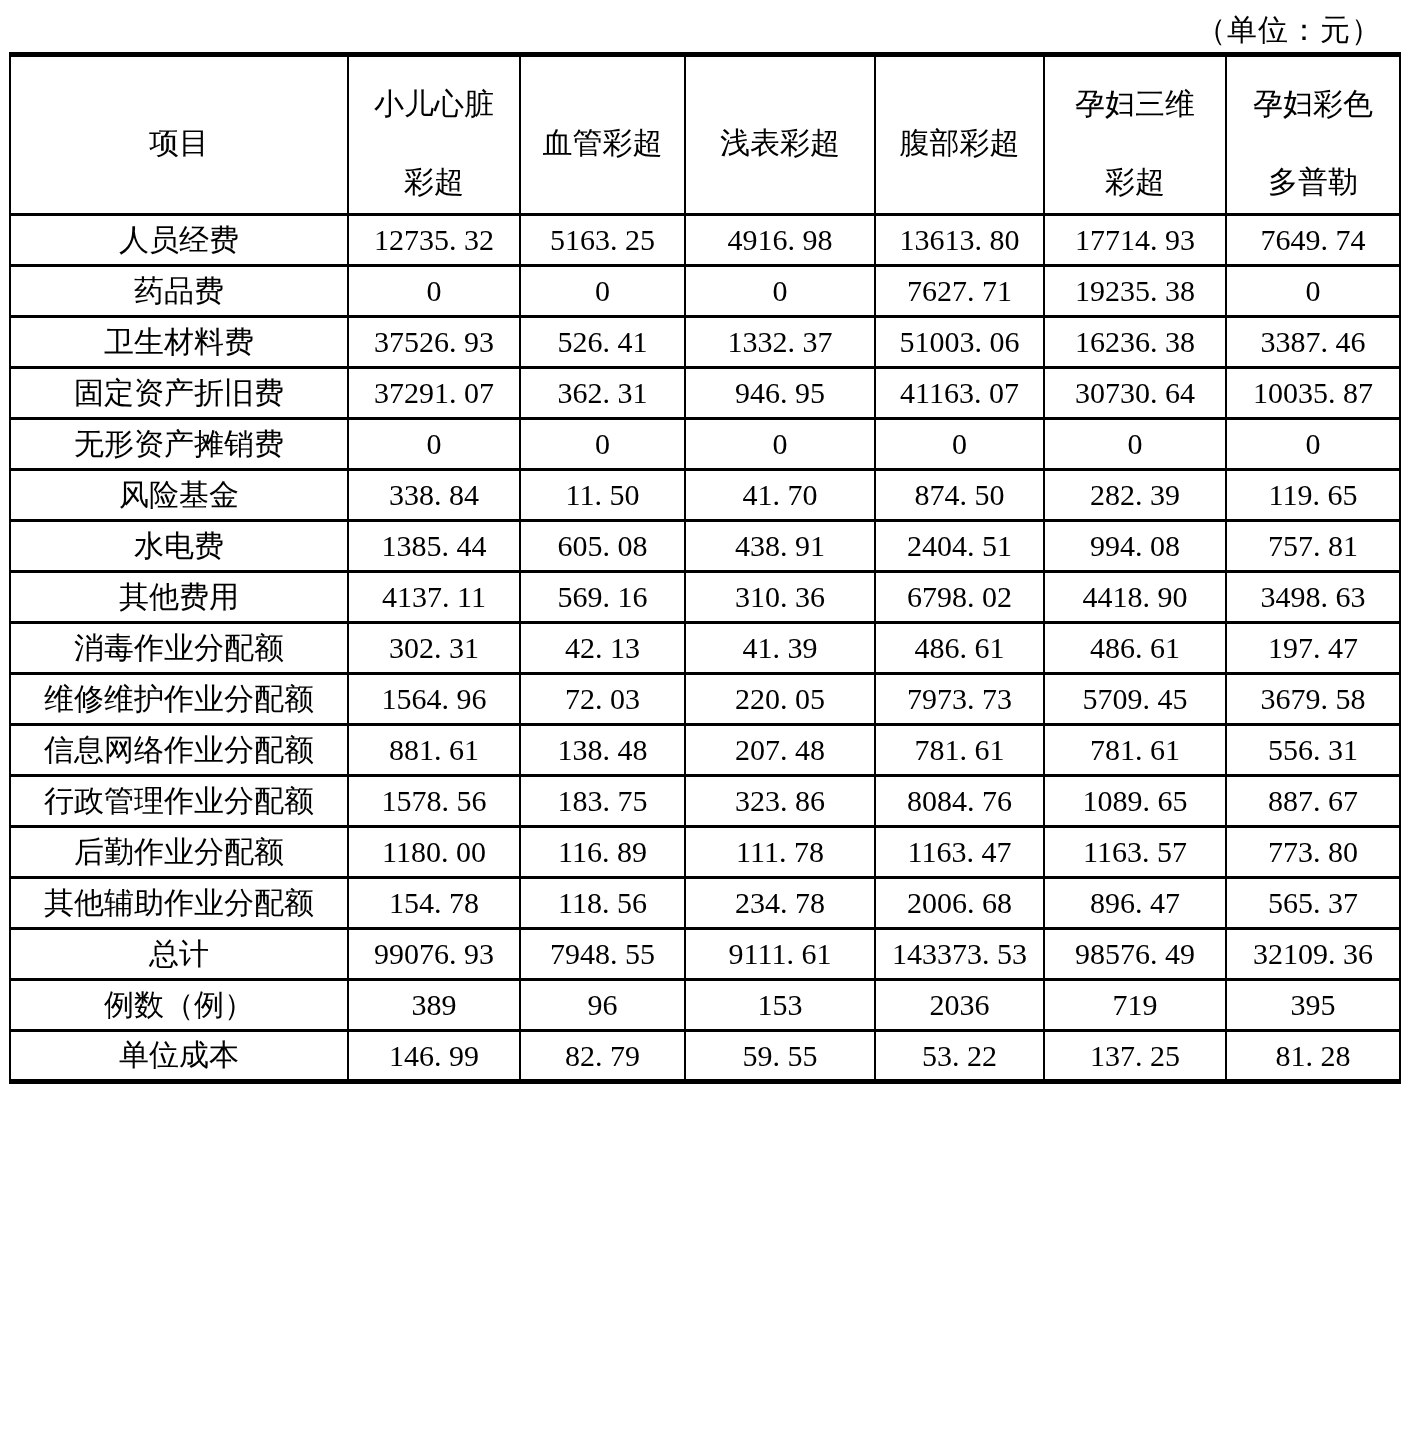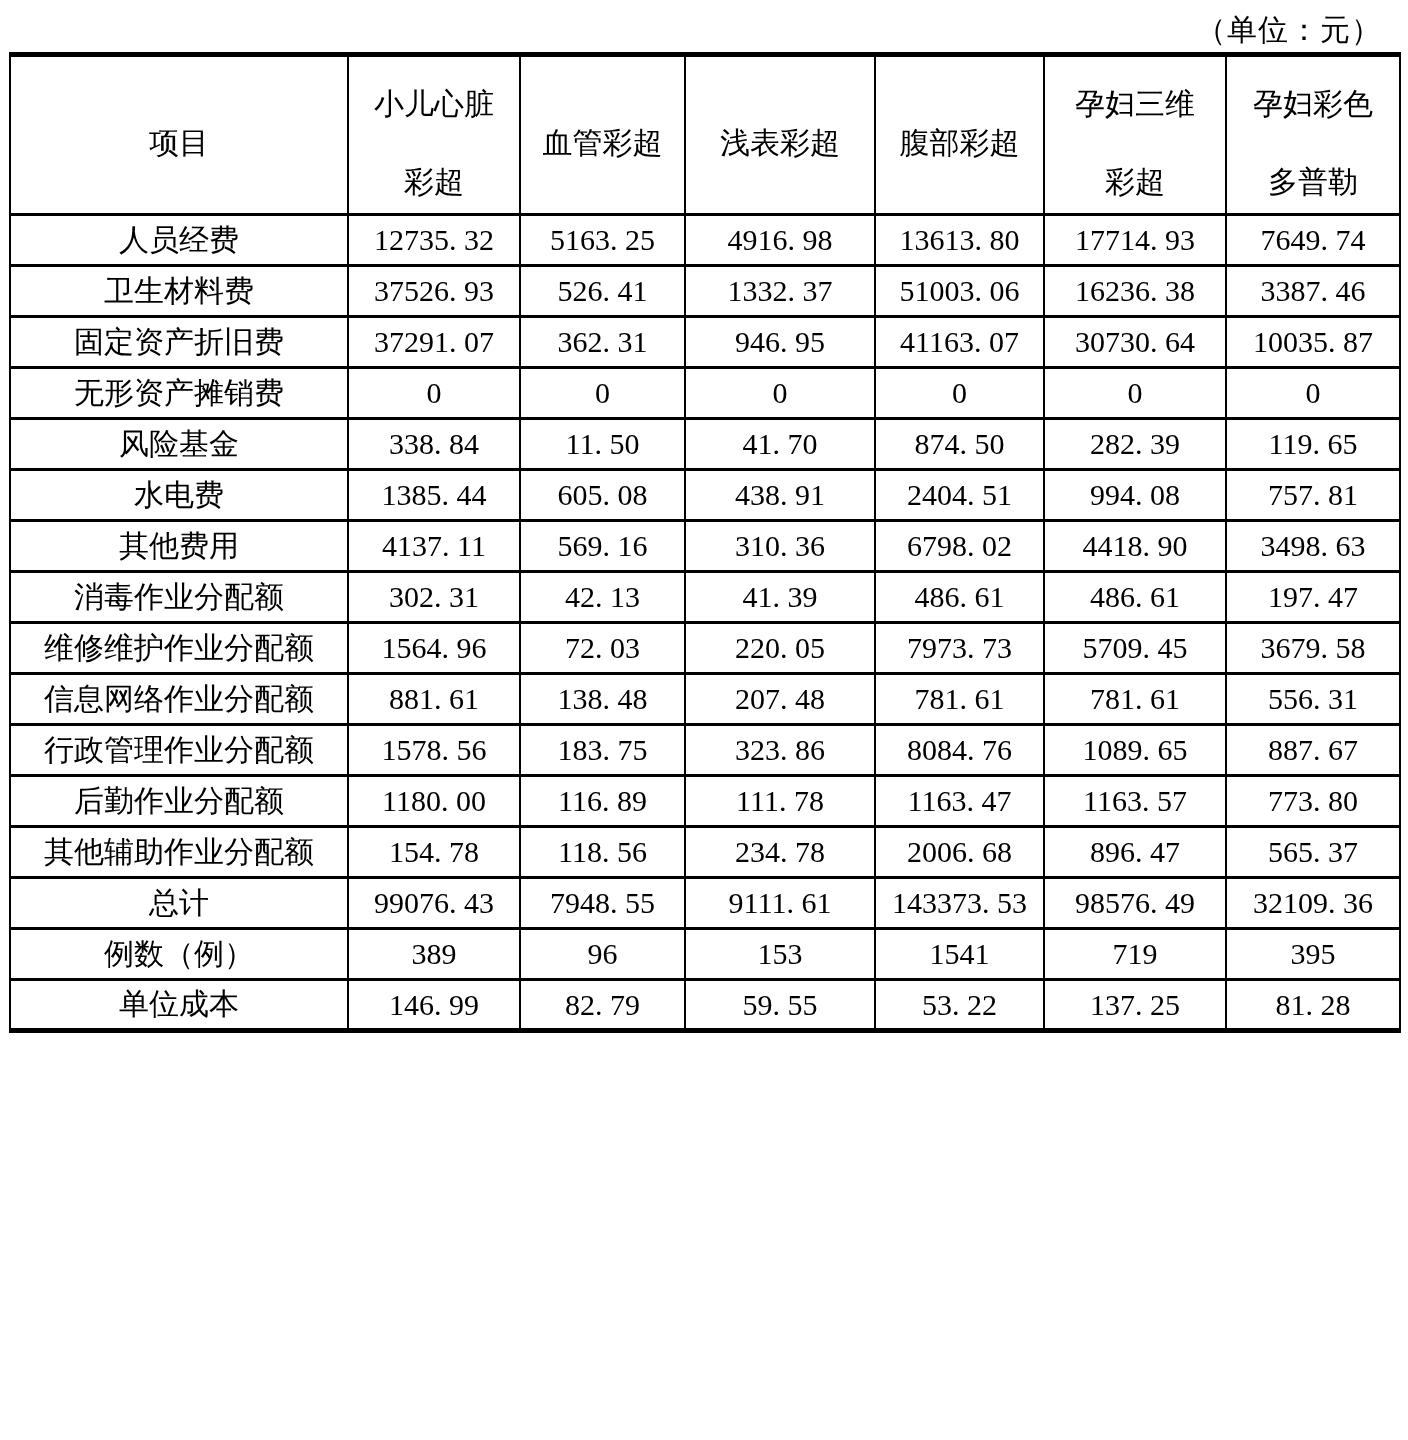--- a/index.html
+++ b/index.html
@@ -103,20 +103,29 @@
         <tr>
           <th>人员经费</th>
           <td>12735. 32</td>
           <td>5163. 25</td>
           <td>4916. 98</td>
           <td>13613. 80</td>
           <td>17714. 93</td>
           <td>7649. 74</td>
         </tr>
         <tr>
+          <th>药品费</th>
+          <td>0</td>
+          <td>0</td>
+          <td>0</td>
+          <td>7627. 71</td>
+          <td>19235. 38</td>
+          <td>0</td>
+        </tr>
+        <tr>
           <th>卫生材料费</th>
           <td>37526. 93</td>
           <td>526. 41</td>
           <td>1332. 37</td>
           <td>51003. 06</td>
           <td>16236. 38</td>
           <td>3387. 46</td>
         </tr>
         <tr>
           <th>固定资产折旧费</th>
@@ -212,33 +221,33 @@
           <th>其他辅助作业分配额</th>
           <td>154. 78</td>
           <td>118. 56</td>
           <td>234. 78</td>
           <td>2006. 68</td>
           <td>896. 47</td>
           <td>565. 37</td>
         </tr>
         <tr>
           <th>总计</th>
-          <td>99076. 43</td>
+          <td>99076. 93</td>
           <td>7948. 55</td>
           <td>9111. 61</td>
           <td>143373. 53</td>
           <td>98576. 49</td>
           <td>32109. 36</td>
         </tr>
         <tr>
           <th>例数（例）</th>
           <td>389</td>
           <td>96</td>
           <td>153</td>
-          <td>1541</td>
+          <td>2036</td>
           <td>719</td>
           <td>395</td>
         </tr>
         <tr>
           <th>单位成本</th>
           <td>146. 99</td>
           <td>82. 79</td>
           <td>59. 55</td>
           <td>53. 22</td>
           <td>137. 25</td>

